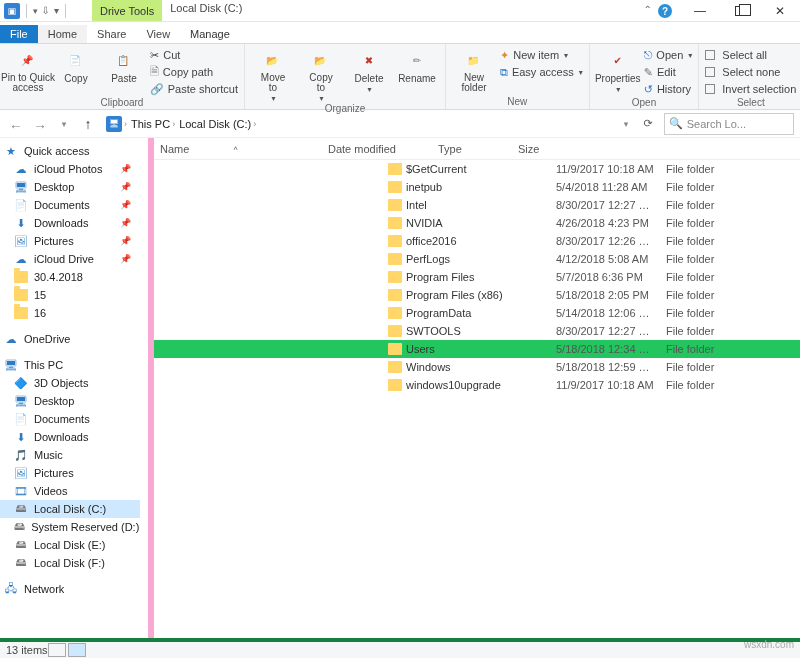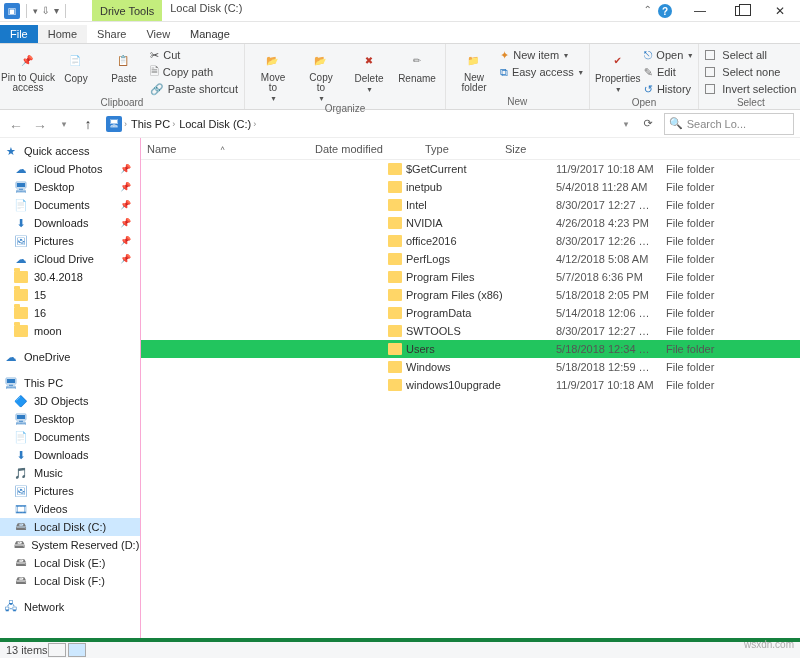--- a/index.html
+++ b/index.html
@@ -56,21 +56,21 @@
   .body { position:absolute; top:138px; bottom:20px; left:0; right:0; display:flex;}
   .sidebar { width:140px; overflow:hidden; padding:4px 0; }
   .sb-item{display:flex;align-items:center;height:18px;padding:0 4px 0 14px;gap:6px;color:#222;white-space:nowrap;}
   .sb-item.root{padding-left:4px;font-weight:400;}
   .sb-item .pin{color:#999;font-size:9px;margin-left:auto;margin-right:4px;}
   .sb-item.selected{background:#cde8ff;}
   .sb-spacer{height:8px;}
   .sb-icon{width:14px;height:14px;display:inline-flex;align-items:center;justify-content:center;}
 
   
-  .listview{flex:1;display:flex;flex-direction:column;border-left:1px solid #f9a8d4;}
+  .listview{flex:1;display:flex;flex-direction:column;border-left:6px solid #f9a8d4;margin-left:8px;}
   .lv-header{display:flex;height:22px;align-items:center;color:#555;border-bottom:1px solid #eee;font-size:11px;}
   .lv-col{padding:0 6px;}
   .lv-col.name{width:168px;display:flex;align-items:center;gap:4px;} .sort{font-size:8px;color:#666;}
   .lv-col.date{width:110px;}
   .lv-col.type{width:80px;}
   .lv-col.size{width:60px;}
   .lv-rows{flex:1;overflow:auto;}
   .lv-row{display:flex;height:18px;align-items:center;justify-content:flex-end;}
   .lv-row.selected{background:#22c55e;}
   .lv-cell{padding:0 6px;font-size:11px;color:#333;white-space:nowrap;overflow:hidden;text-overflow:ellipsis;}
@@ -331,26 +331,20 @@
             <span class="folder-ic"></span>
           </span>
           <span>15</span>
         </div>
         <div class="sb-item">
           <span class="sb-icon">
             <span class="folder-ic"></span>
           </span>
           <span>16</span>
         </div>
-        <div class="sb-item">
-          <span class="sb-icon">
-            <span class="folder-ic"></span>
-          </span>
-          <span>moon</span>
-        </div>
       </div>
     <div class="sb-spacer"></div>
     <div class="sb-item root">
         <span class="sb-icon blue">☁</span>
         <span>OneDrive</span>
       </div>
     <div class="sb-spacer"></div>
     <div class="sb-item root">
         <span class="sb-icon blue">🖥</span>
         <span>This PC</span>

